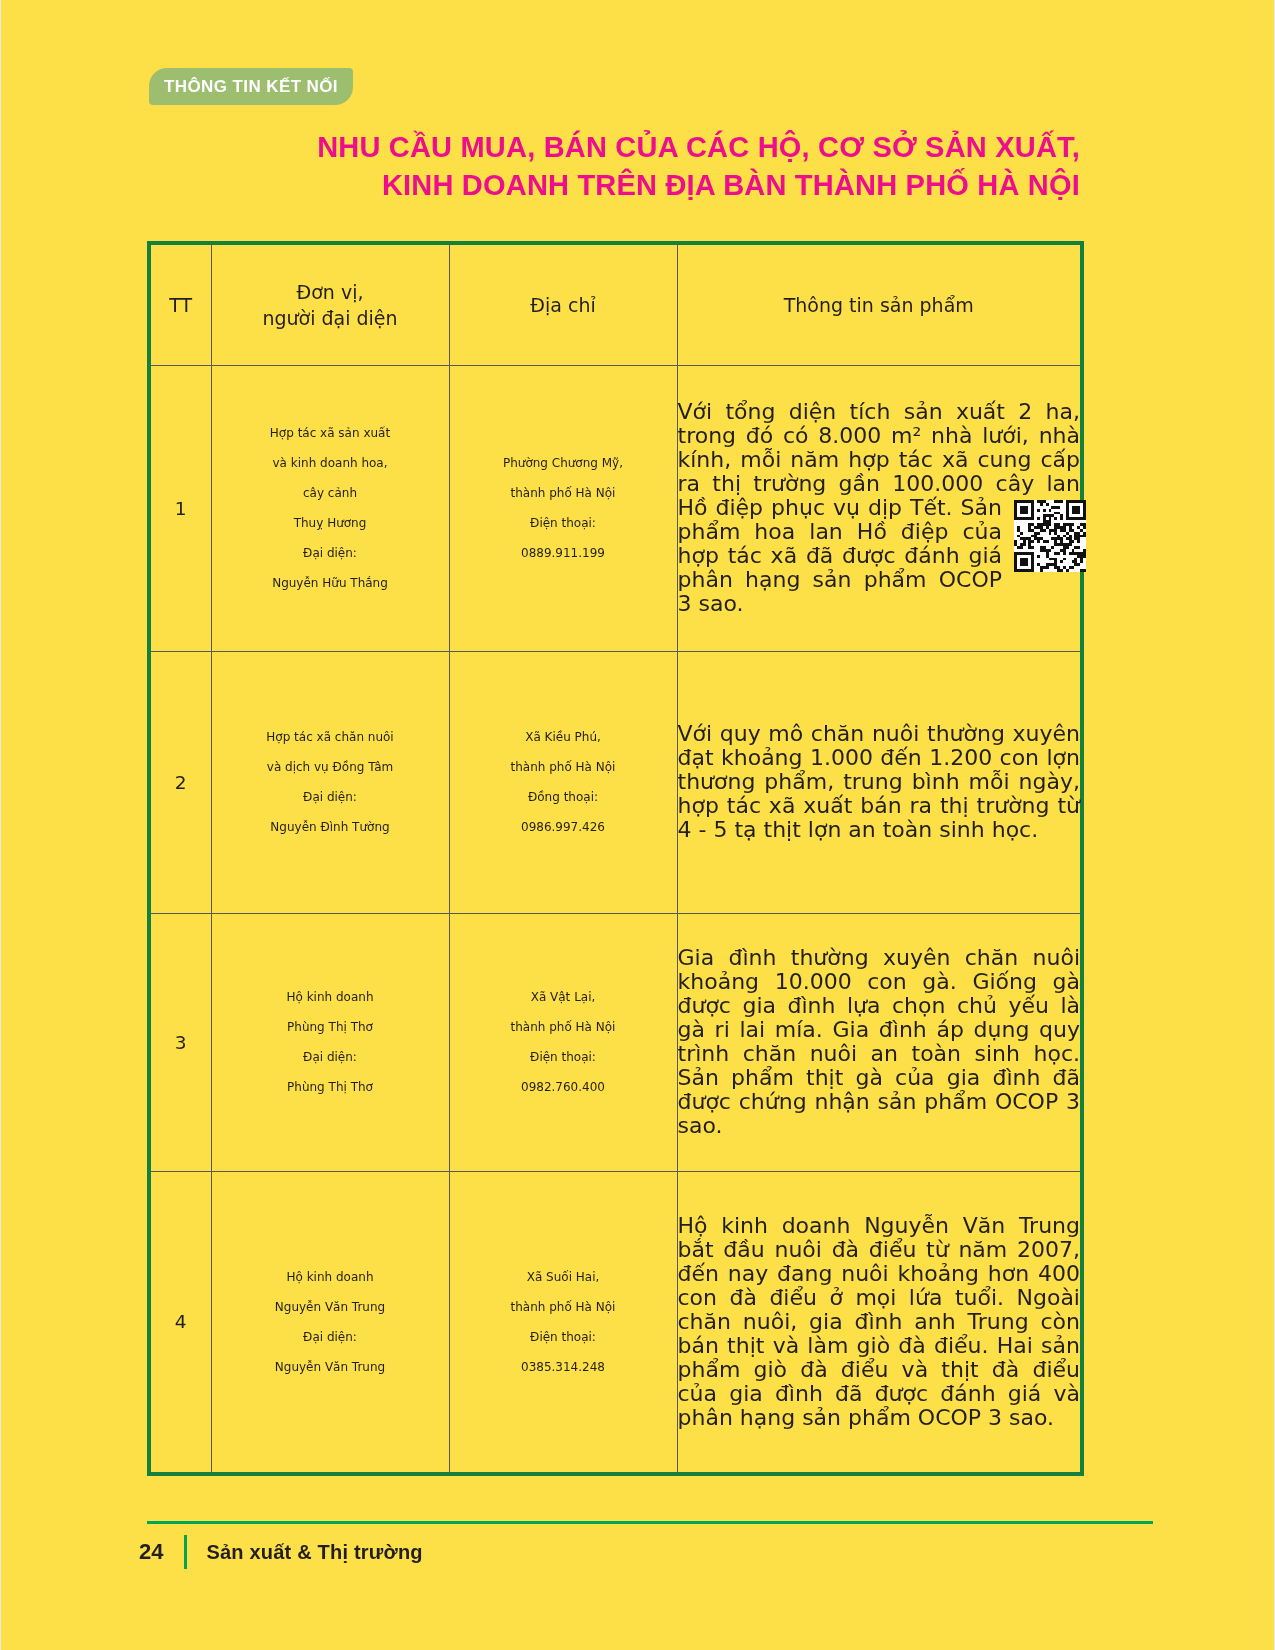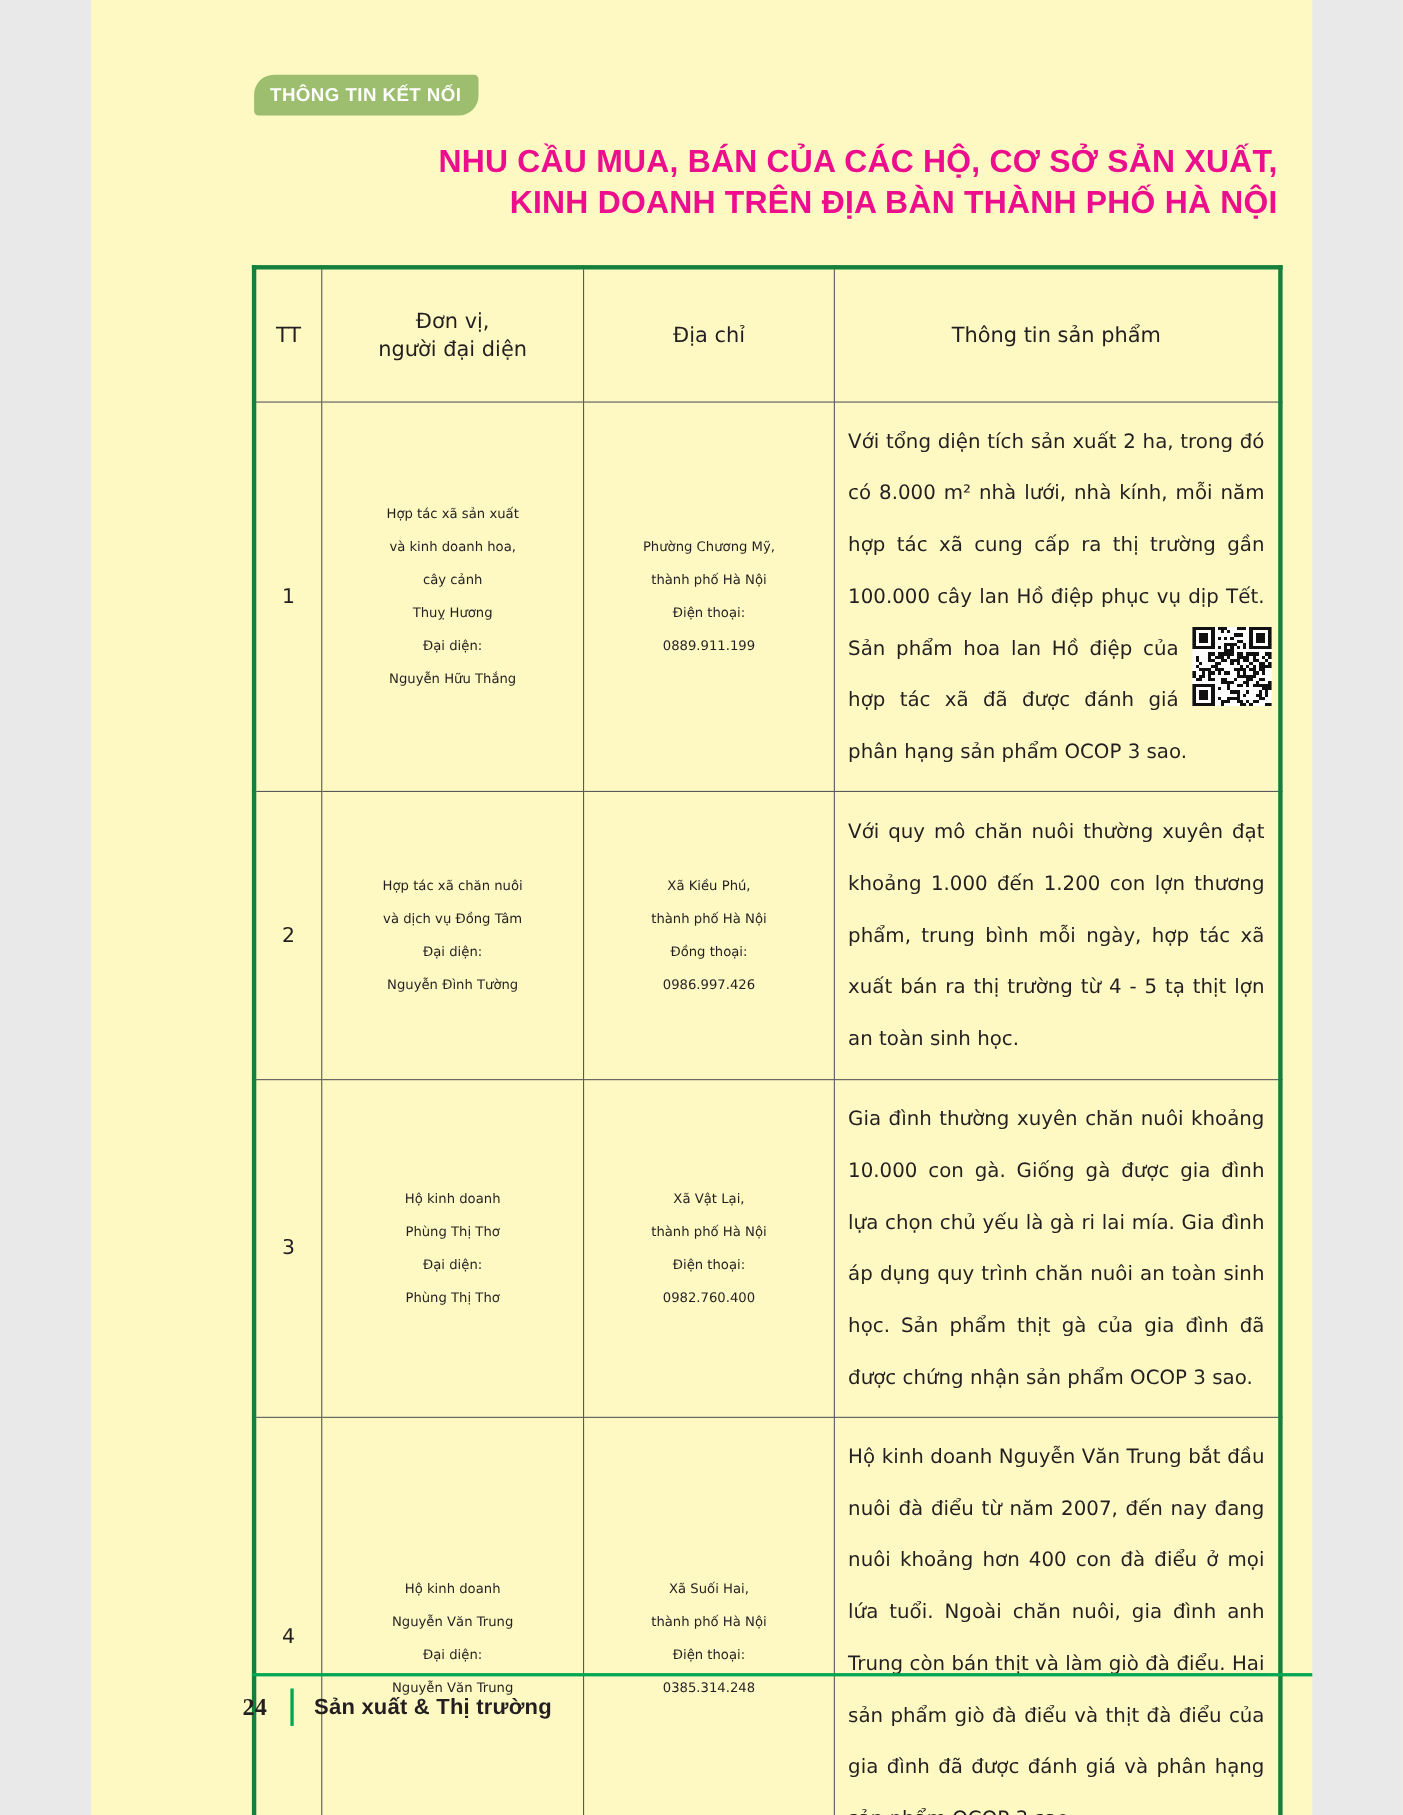--- a/index.html
+++ b/index.html
@@ -1,17 +1,17 @@
 <!DOCTYPE html>
 <html><head>
 <meta charset="utf-8">
 <style>
   html,body{margin:0;padding:0;background:#e9e9e9;}
   .page{
-    position:relative;width:1110px;height:1650px;background:#fef9c3;
+    position:relative;width:1273px;height:1650px;background:#fde047;
     margin:0 auto;overflow:hidden;
     font-family:"DejaVu Sans",sans-serif;color:#231f20;
   }
   
   .badge{
     position:absolute;left:148px;top:68px;width:204px;height:37px;
     background:#9cbe6e;border-radius:18px 4px 18px 4px;
     display:flex;align-items:center;justify-content:center;
     color:#ffffff;font-family:"Liberation Sans",sans-serif;
     font-weight:bold;font-size:17px;letter-spacing:.4px;
@@ -41,38 +41,38 @@
     text-align:center;font-size:18.5px;
   }
   td.unit,td.addr{
     text-align:center;font-size:12px;line-height:30px;white-space:pre-line;
     padding:6px 4px;
   }
   td.info{
     padding:10px 12px;
   }
   td.info p{
-    margin:12px;font-size:18px;line-height:47px;text-align:justify;
+    margin:0;font-size:22px;line-height:24px;text-align:justify;
   }
   .qr-float{
     float:right;width:72px;height:76px;margin:2px -6px 2px 12px;
     display:block;
   }
   .qr-float svg{width:72px;height:76px;display:block;}
   
   .footer-line{
     position:absolute;left:146px;top:1521px;width:1006px;height:3px;
     background:#00a651;
   }
   .footer{
     position:absolute;left:138px;top:1534px;height:36px;
     display:flex;align-items:center;
     font-family:"Liberation Sans",sans-serif;font-weight:bold;color:#231f20;
   }
-  .footer .pageno{font-size:22px;font-family:Liberation Serif, serif;}
+  .footer .pageno{font-size:22px;}
   .footer .vbar{width:3px;height:34px;background:#00a651;margin:0 19px 0 21px;}
   .footer .pub{font-size:20px;letter-spacing:.2px;}
 </style>
 </head>
 <body>
 
 <div class="page">
 
   <div class="badge">
     <span>THÔNG TIN KẾT NỐI</span>

